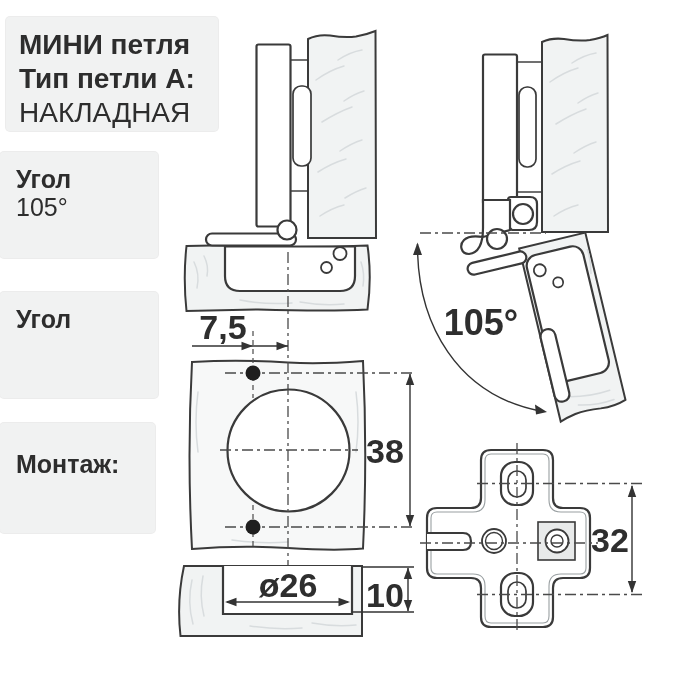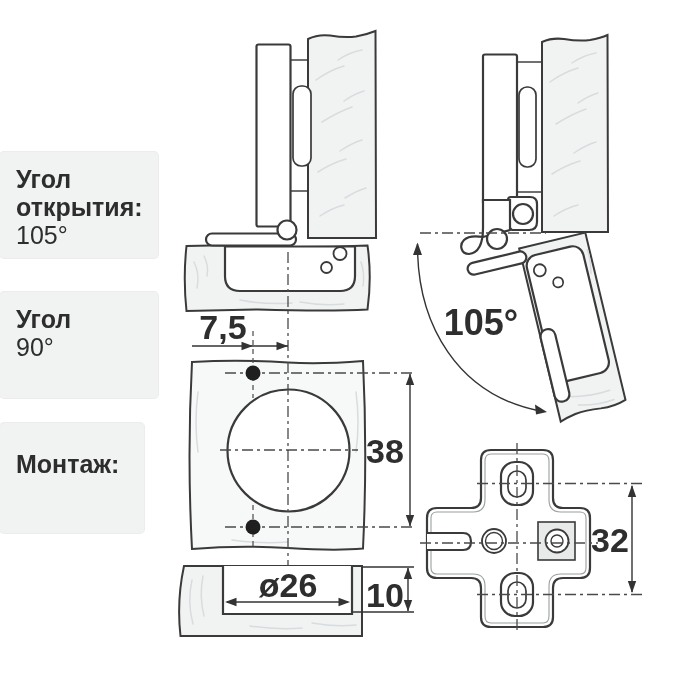--- a/index.html
+++ b/index.html
@@ -7,21 +7,21 @@
          font-family:"Liberation Sans",sans-serif;overflow:hidden;}
   .stage svg{position:absolute;left:0;top:0;}
   .info-box{position:absolute;background:#f1f2f2;border-radius:4px;color:#2d2d2d;
             box-sizing:border-box;box-shadow:0 0 0 1px #ececec;}
   .box-title{left:6px;top:17px;width:212px;height:114px;padding:11px 0 0 13px;
              font-size:28px;line-height:34px;}
   .box-opening{left:0;top:152px;width:158px;height:106px;padding:13px 0 0 16px;
              font-size:25px;line-height:28px;}
   .box-install{left:0;top:292px;width:158px;height:106px;padding:13px 0 0 16px;
              font-size:25px;line-height:28px;}
-  .box-mount{left:0;top:423px;width:144px;height:110px;padding:27px 0 0 16px;
+  .box-mount{left:0;top:423px;width:155px;height:110px;padding:27px 0 0 16px;
              font-size:25px;line-height:29px;}
   .b{font-weight:bold;}
   .line{display:block;white-space:nowrap;}
   
   .panel{fill:#f1f3f3;stroke:#3a3a3a;stroke-width:2;}
   .panel2{fill:#f7f8f8;stroke:#3a3a3a;stroke-width:2;}
   .part{fill:#ffffff;stroke:#3a3a3a;stroke-width:2.2;}
   .part-thin{fill:#ffffff;stroke:#3a3a3a;stroke-width:1.7;}
   .hole{fill:#ffffff;stroke:#3a3a3a;stroke-width:1.8;}
   .hole-in{fill:none;stroke:#3a3a3a;stroke-width:1.4;}
@@ -204,29 +204,32 @@
       <line class="cl" x1="477" y1="483.5" x2="642" y2="483.5"></line>
       <line class="cl" x1="477" y1="594.5" x2="642" y2="594.5"></line>
 
       <line class="dimline" x1="632" y1="486" x2="632" y2="592"></line>
       <polygon class="arr" points="632,485 627.8,497 636.2,497"></polygon>
       <polygon class="arr" points="632,593 627.8,581 636.2,581"></polygon>
       <text class="dim" x="610" y="552" text-anchor="middle">32</text>
     </g>
   </svg>
 
+  <div class="info-box box-title">
+    <span class="line b">МИНИ петля</span>
+    <span class="line b">Тип петли А:</span>
+    <span class="line">НАКЛАДНАЯ</span>
+  </div>
 
   <div class="info-box box-opening">
     <span class="line b">Угол</span>
-    <span class="line b">открытия:</span>
     <span class="line">105°</span>
   </div>
 
   <div class="info-box box-install">
     <span class="line b">Угол</span>
-    <span class="line">90°</span>
   </div>
 
   <div class="info-box box-mount">
     <span class="line b">Монтаж:</span>
   </div>
 
 </div>
 
 </body></html>

